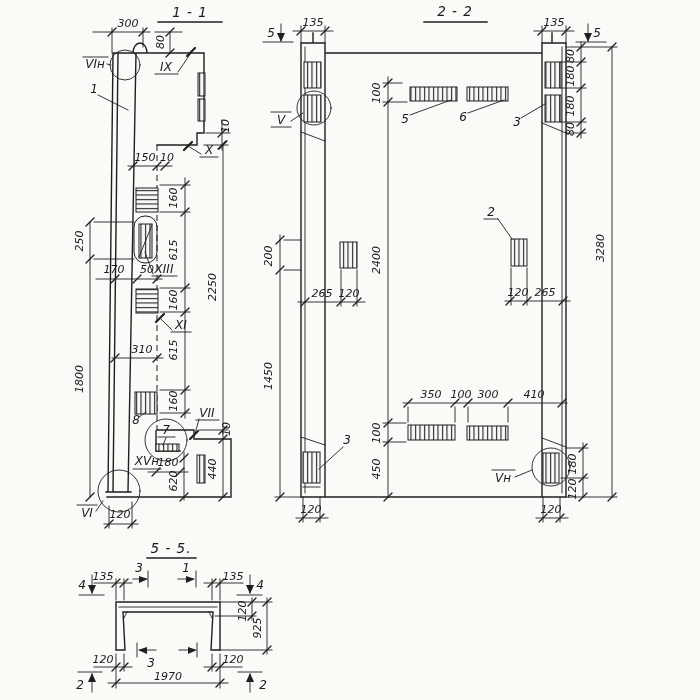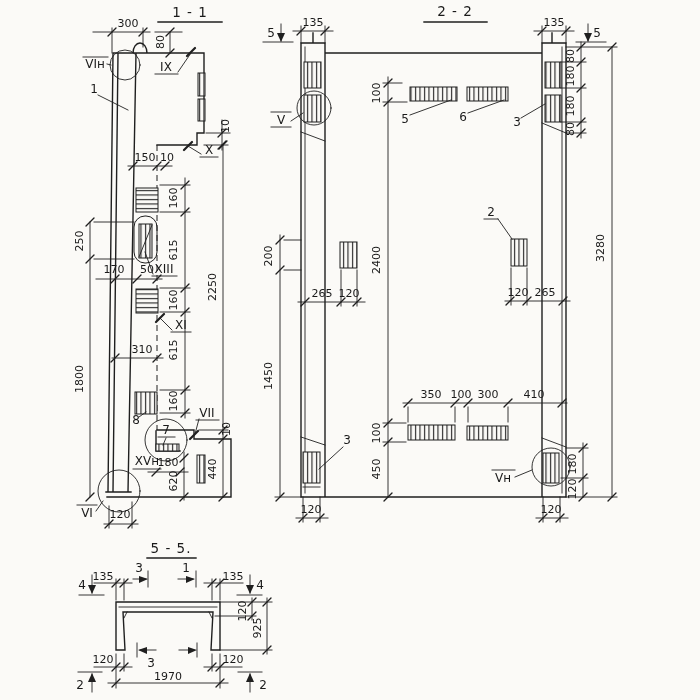--- a/index.html
+++ b/index.html
@@ -1,16 +1,16 @@
 <!DOCTYPE html>
 <html><head>
 <meta charset="utf-8">
 <style>
   html,body{margin:0;padding:0;background:#fbfaf7;}
-  .page{width:700px;height:700px;position:relative;background:#fbfaf7;overflow:hidden;}
+  .page{width:700px;height:700px;position:relative;background:#fbfaf7;overflow:hidden;font-style:italic;}
   svg{display:block;}
   .ln{stroke:#1f1f1f;stroke-width:1.4;fill:none;stroke-linecap:square;}
   .tn{stroke:#1f1f1f;stroke-width:0.9;fill:none;stroke-linecap:square;}
   .tk{stroke:#1f1f1f;stroke-width:1.3;fill:none;stroke-linecap:round;}
   .bs{stroke:#1f1f1f;stroke-width:2.2;fill:none;stroke-linecap:round;}
   .dash{stroke:#1f1f1f;stroke-width:1;fill:none;stroke-dasharray:6 4;}
   .ah{fill:#1f1f1f;stroke:none;}
   .hb{stroke:#1f1f1f;stroke-width:1;}
   .lbl{font-family:"DejaVu Sans",sans-serif;font-size:11px;fill:#1a1a1a;text-anchor:middle;}
   .lbl2{font-family:"DejaVu Sans",sans-serif;font-size:12px;fill:#1a1a1a;text-anchor:middle;}

